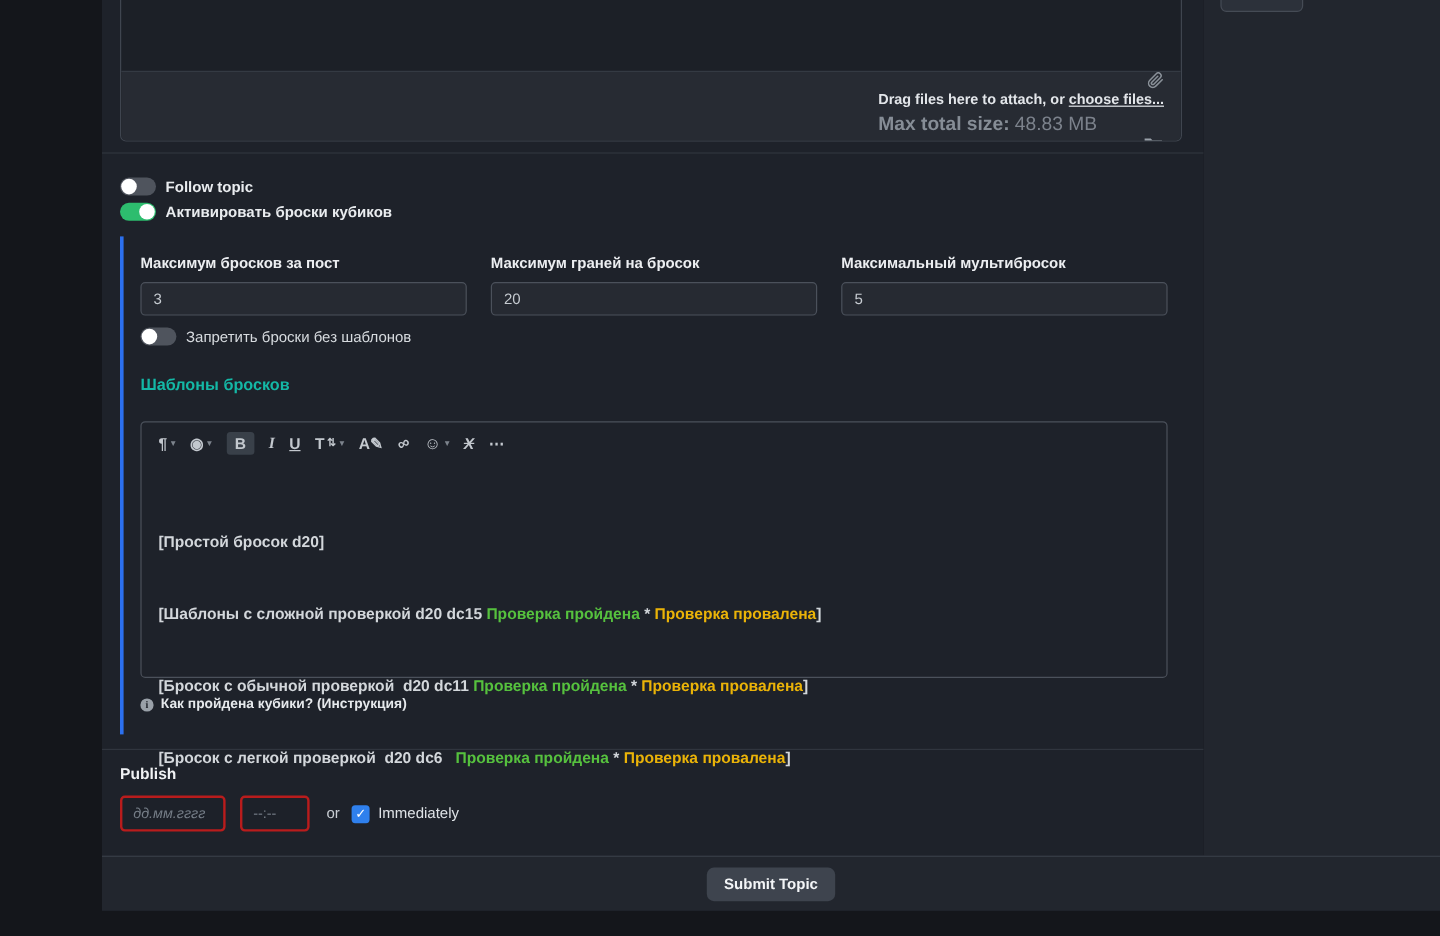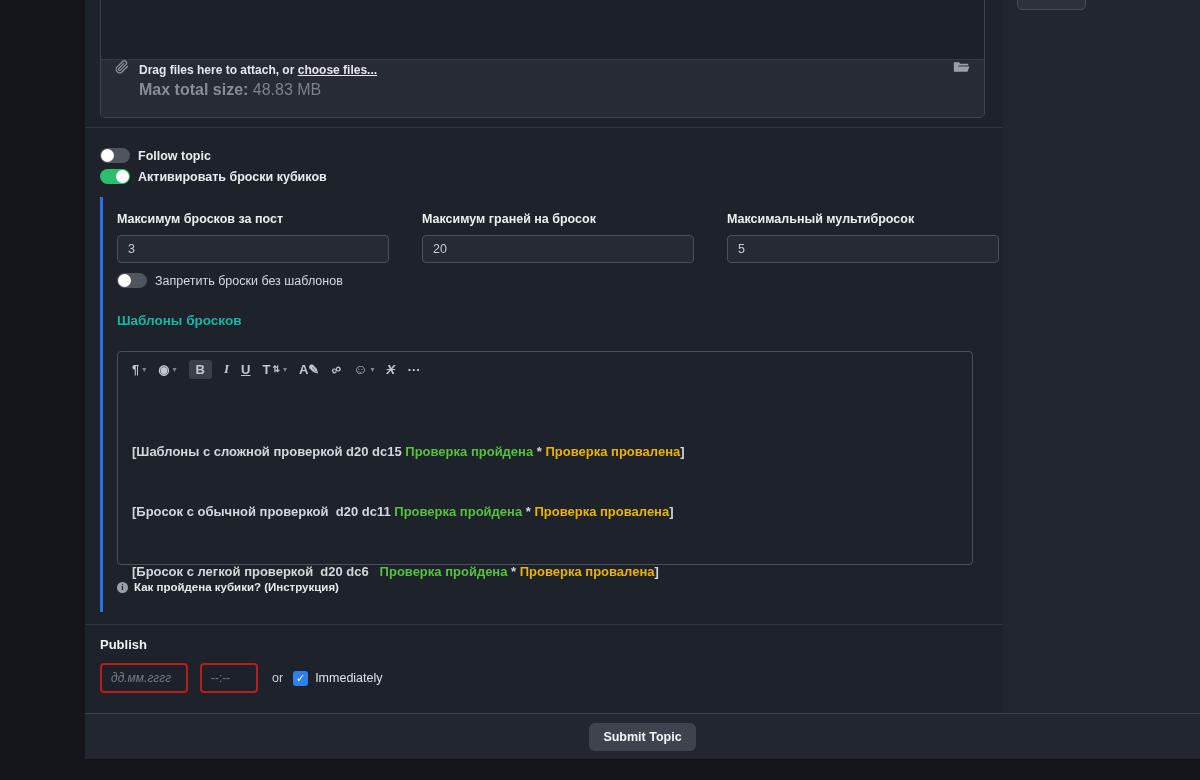--- a/index.html
+++ b/index.html
@@ -11,21 +11,21 @@
   .panel { position:absolute; left:85px; top:0; width:918px; height:713px; background:#1e222a; }
   .right-region { position:absolute; left:1003px; top:0; width:197px; height:713px; background:#22262e; }
   .partial-btn { position:absolute; left:14px; top:-18px; width:69px; height:28px;
     background:#2c313a; border:1px solid #454b55; border-radius:5px; }
 
   
   .composer { position:absolute; left:15px; top:-40px; width:885px; height:158px;
     border:1px solid #3f454f; border-radius:5px; background:#1c2027; overflow:hidden; }
   .composer-text { position:absolute; inset:0 0 58px 0; }
   .attach-bar { position:absolute; left:0; bottom:0; width:100%; height:58px;
-    background:#272b33; border-top:1px solid #343a43; display:flex; align-items:flex-start; padding:0 14px; }
+    background:#272b33; border-top:1px solid #343a43; display:flex; align-items:flex-end; padding:0 14px;flex-direction:column; }
   .attach-text { margin-left:10px; }
   .attach-line1 { font-size:12px; font-weight:700; color:#e3e6ea; }
   .attach-line1 a { color:#e3e6ea; text-decoration:underline; cursor:pointer; }
   .attach-line2 { font-size:16px; color:#7c828c; margin-top:3px; }
   .attach-line2 b { color:#868d96; }
   .folder-icon { margin-left:auto; display:flex; }
 
   .divider { position:absolute; left:0; width:918px; height:1px; background:#30353e; }
 
   
@@ -33,21 +33,21 @@
   .pill { width:30px; height:15px; border-radius:8px; background:#4f545d; position:relative; flex:none; cursor:pointer; }
   .pill .knob { position:absolute; top:1px; left:1px; width:13px; height:13px; border-radius:50%; background:#fff; }
   .pill.on { background:#2dbd6e; }
   .pill.on .knob { left:auto; right:1px; }
   .toggle-label { margin-left:8px; font-size:12.5px; font-weight:700; color:#e9ecef; }
   .toggle-label.light { font-weight:400; color:#d6dade; }
 
   
   .dice-section { position:absolute; left:15px; top:197px; width:873px; height:415px;
     border-left:3px solid #2c70ee; }
-  .fields { position:absolute; left:14px; top:15px; display:flex; gap:33px; }
+  .fields { position:absolute; left:14px; top:15px; display:flex; gap:20px; }
   .field { width:272px; }
   .field-label { font-size:12.5px; font-weight:700; color:#eceef1; margin-bottom:9px; }
   .field-input { width:100%; height:28px; background:#262a32; border:1px solid #4b515b;
     border-radius:4px; color:#c6cbd1; font-size:12.5px; padding:0 10px; font-family:inherit; }
   .toggle3 { position:absolute; left:14px; top:76px; }
   .templates-title { position:absolute; left:14px; top:116px; font-size:13.5px; font-weight:700; color:#14b8a6;text-align:right; }
   .editor { position:absolute; left:14px; top:154px; width:856px; height:214px;
     border:1px solid #4b515b; border-radius:4px; }
   .toolbar { display:flex; align-items:center; height:34px; padding:0 14px; gap:12px; color:#c3c8ce; }
   .tb { display:flex; align-items:center; gap:3px; font-size:13px; font-weight:700; cursor:pointer; }
@@ -195,20 +195,21 @@
               <span class="chev">▾</span>
             </span>
           <span class="tb">
               <span class="clear-g">X</span>
             </span>
           <span class="tb">
               <span>⋯</span>
             </span>
         </div>
         <div class="editor-content">
+          <div class="line"><span class="seg">[Простой бросок d20]</span></div>
           <div class="line"><span class="seg">[Шаблоны с сложной проверкой d20 dc15 </span><span class="seg green">Проверка пройдена</span><span class="seg"> * </span><span class="seg red">Проверка провалена</span><span class="seg">]</span></div>
           <div class="line"><span class="seg">[Бросок с обычной проверкой  d20 dc11 </span><span class="seg green">Проверка пройдена</span><span class="seg"> * </span><span class="seg red">Проверка провалена</span><span class="seg">]</span></div>
           <div class="line"><span class="seg">[Бросок с легкой проверкой  d20 dc6   </span><span class="seg green">Проверка пройдена</span><span class="seg"> * </span><span class="seg red">Проверка провалена</span><span class="seg">]</span></div>
         </div>
       </div>
 
       <div class="help">
         <span class="info-icon">i</span>
         <span class="help-text">Как пройдена кубики? (Инструкция)</span>
       </div>

